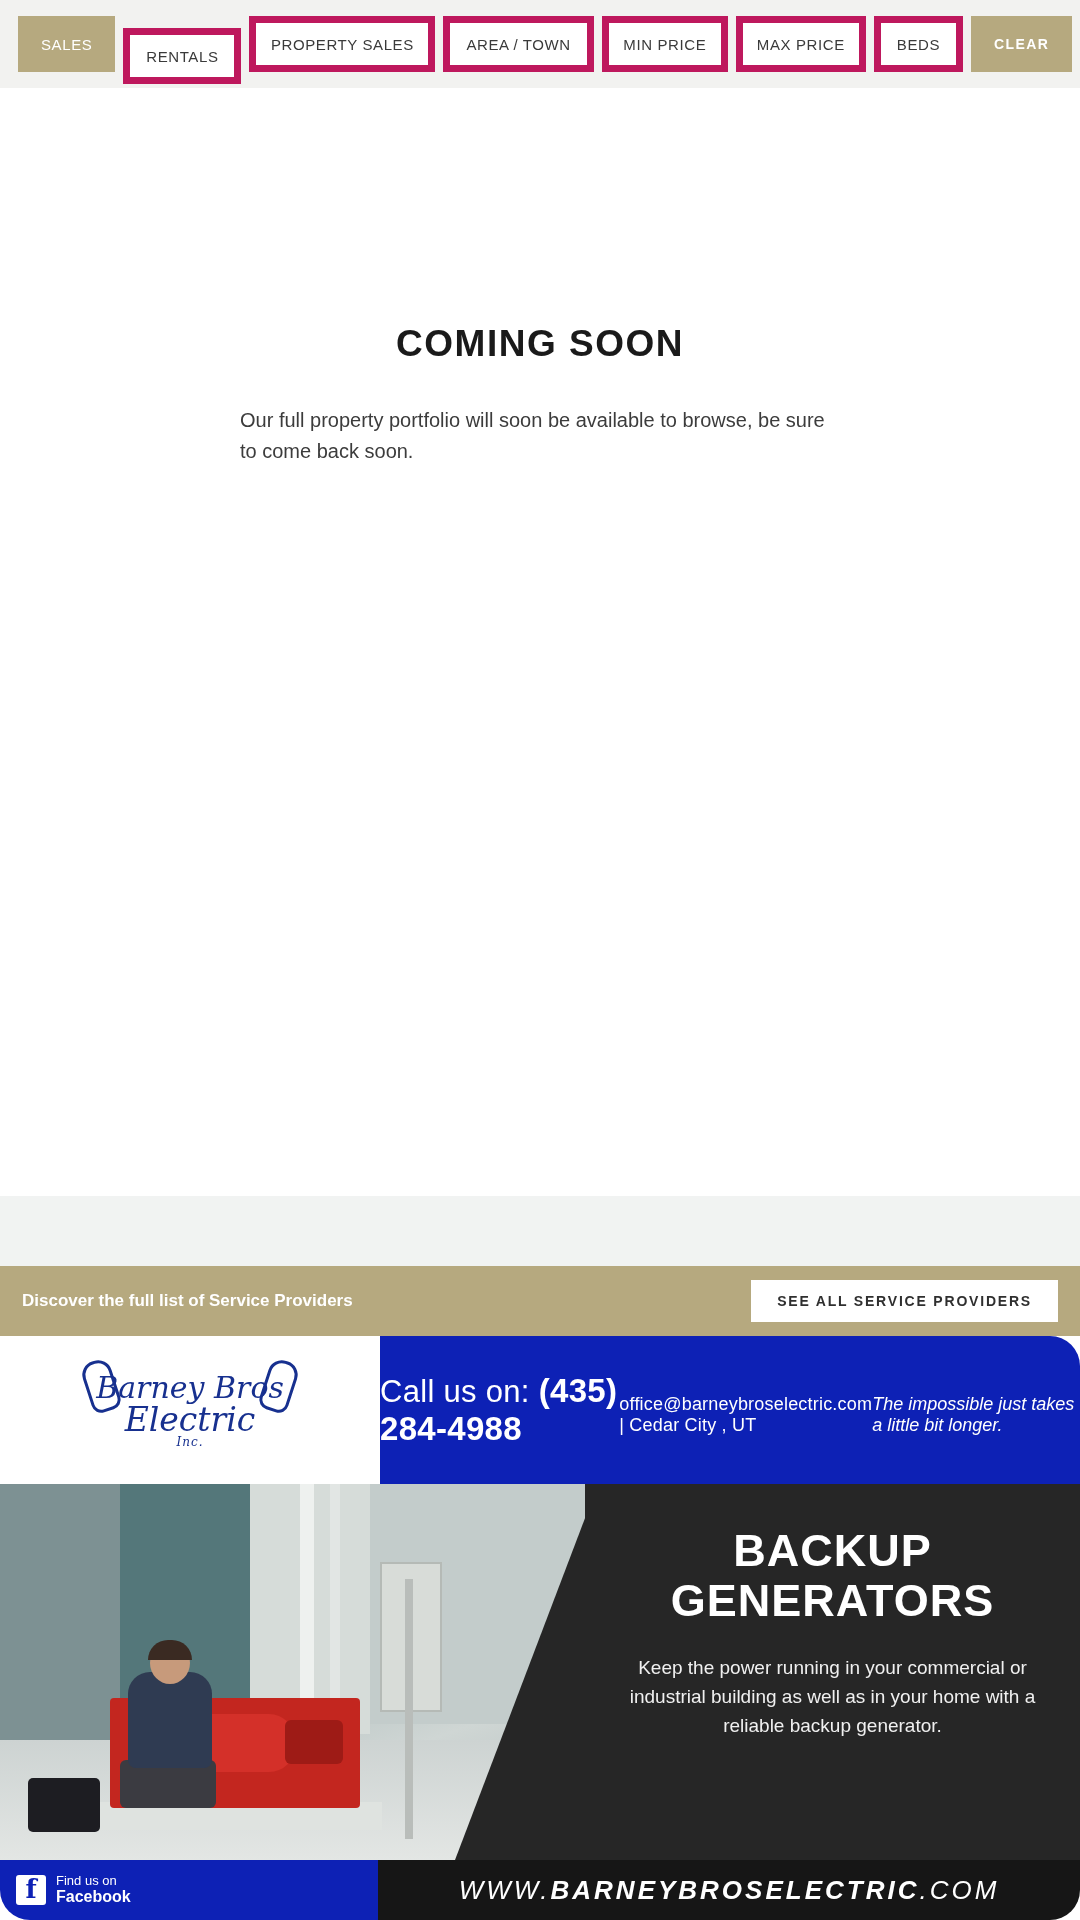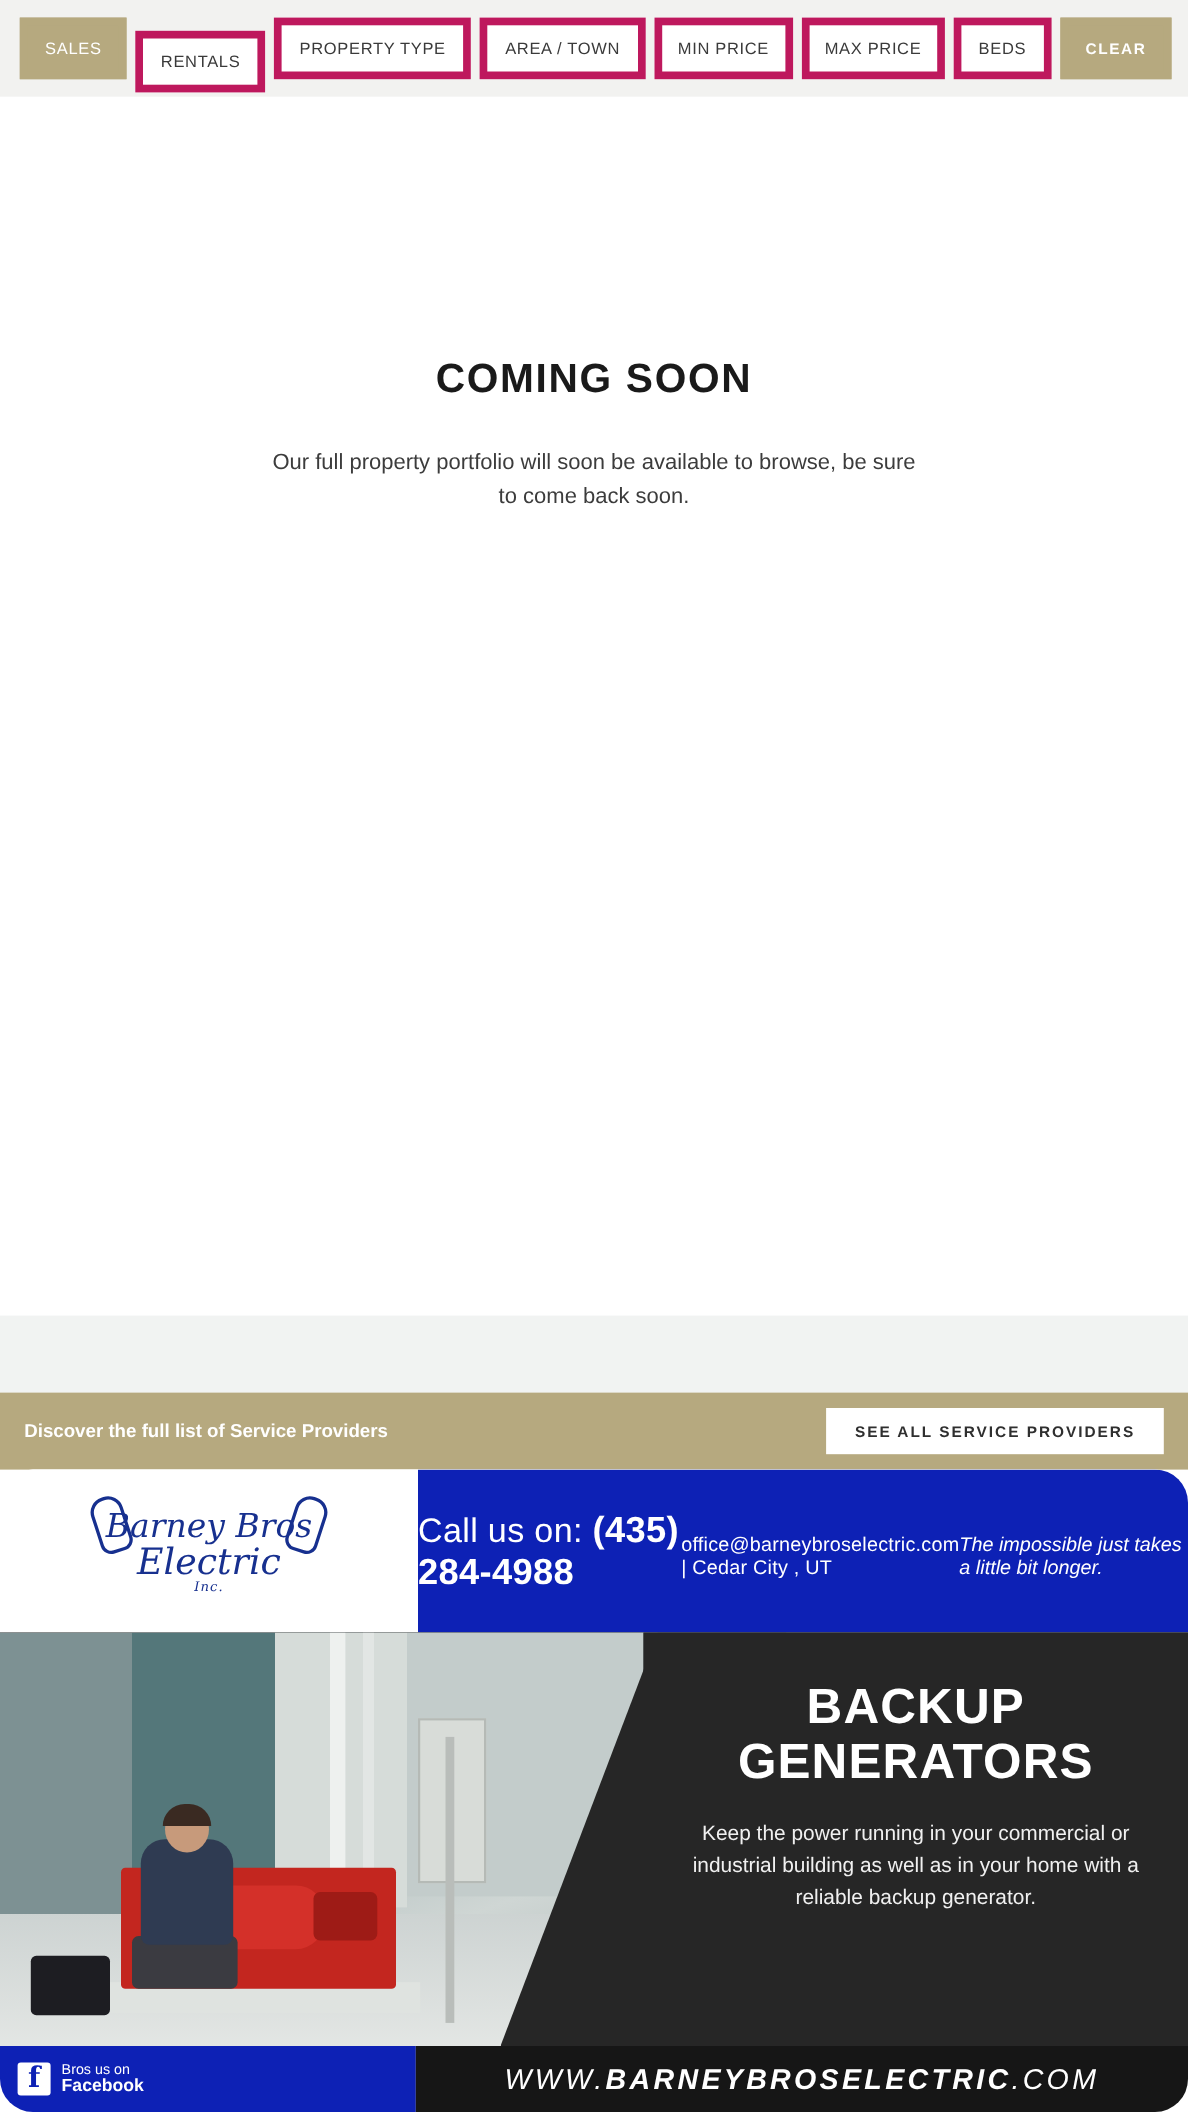--- a/index.html
+++ b/index.html
@@ -76,21 +76,21 @@
     font-size: 37px;
     font-weight: bold;
     letter-spacing: 1.5px;
     color: #1a1a1a;
   }
   .coming-sub {
     position: absolute;
     top: 317px;
     left: 240px;
     width: 600px;
-    text-align: center;
+    text-align: left;
     font-size: 20px;
     line-height: 31px;
     color: #3c3c3c;
   }
 
   
   .grey-strip {
     position: absolute;
     top: 1196px; left: 0;
     width: 1080px; height: 70px;
@@ -328,21 +328,21 @@
   .ad-url b { font-weight: bold; }
 </style>
 </head>
 <body>
 
 <div class="page">
 
   <div class="filter-bar">
     <div class="filter-btn w-sales">SALES</div>
     <div class="filter-btn w-rentals">RENTALS</div>
-    <div class="filter-btn w-ptype">PROPERTY TYPE</div>
+    <div class="filter-btn w-ptype">PROPERTY SALES</div>
     <div class="filter-btn w-area">AREA / TOWN</div>
     <div class="filter-btn w-min">MIN PRICE</div>
     <div class="filter-btn w-max">MAX PRICE</div>
     <div class="filter-btn w-beds">BEDS</div>
     <div class="filter-btn w-clear">CLEAR</div>
   </div>
 
   <div class="content">
     <div class="coming-title">COMING SOON</div>
     <div class="coming-sub">Our full property portfolio will soon be available to browse, be sure to come back soon.</div>
@@ -402,21 +402,21 @@
       <div class="ad-dark">
         <div class="ad-h1">BACKUP GENERATORS</div>
         <div class="ad-p">Keep the power running in your commercial or industrial building as well as in your home with a reliable backup generator.</div>
       </div>
     </div>
 
     <div class="ad-foot">
       <div class="fb">
         <div class="fb-glyph">f</div>
         <div class="fb-lines">
-          <div class="fb-l1">Bros us on</div>
+          <div class="fb-l1">Find us on</div>
           <div class="fb-l2">Facebook</div>
         </div>
       </div>
       <div class="ad-url">
         <span>WWW.</span>
           <b>BARNEYBROSELECTRIC</b>
           <span>.COM</span>
       </div>
     </div>
 

